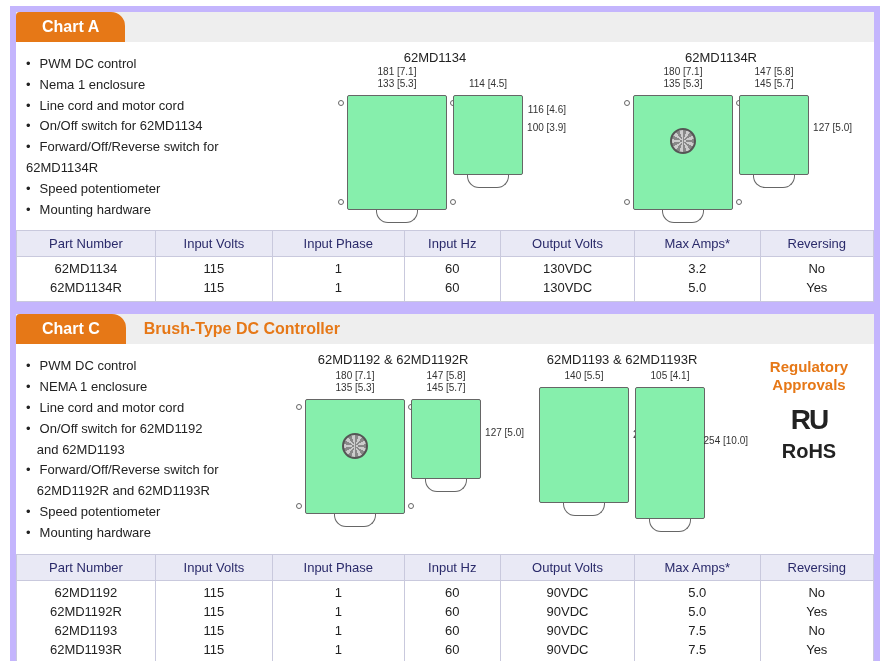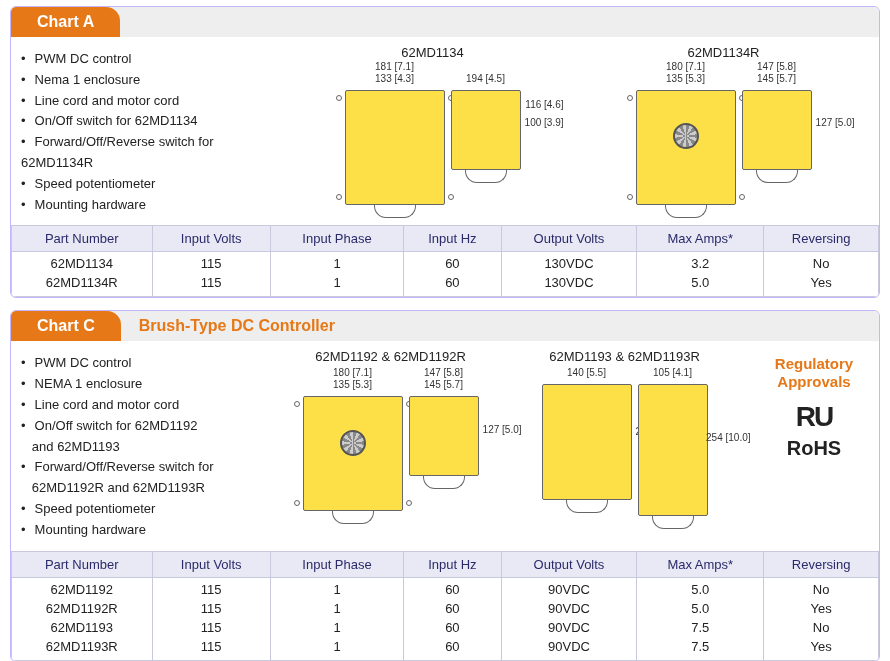--- a/index.html
+++ b/index.html
@@ -5,24 +5,23 @@
   * { box-sizing: border-box; margin: 0; padding: 0; }
   body {
     font-family: Arial, Helvetica, sans-serif;
     font-size: 13px;
     color: #222;
     background: #fff;
     width: 890px;
     padding: 6px 10px;
   }
   .chart-box {
-    border: 1px solid #c4b5fd;
-    border-radius: 6px;
+    border: 6px solid #c4b5fd;
+    border-radius: 0;
     overflow: hidden;
-    margin-bottom: 12px;
   }
   .chart-header {
     display: flex;
     align-items: stretch;
     background: #eee;
   }
   .chart-title-tab {
     background: #e67817;
     color: #fff;
     font-weight: bold;
@@ -75,21 +74,21 @@
     gap: 6px;
   }
 
   
   .schematic {
     position: relative;
     width: 100px;
     height: 115px;
     border: 1px solid #666;
     border-radius: 2px;
-    background: #fde047;
+    background: #86efac;
   }
   .schematic.small { width: 70px; height: 80px; }
   .schematic.tall { width: 90px; height: 116px; }
   .schematic::after {
     content: "";
     position: absolute;
     left: 50%;
     bottom: -14px;
     transform: translateX(-50%);
     width: 40px;
@@ -184,28 +183,28 @@
         <li class="item"><span class="bullet">•</span> Speed potentiometer</li>
         <li class="item"><span class="bullet">•</span> Mounting hardware</li>
       </ul>
 
     <div class="diagrams">
       <div class="diagram-group">
         <div class="diagram-label">62MD1134</div>
         <div class="diagram-row">
           <div class="schematic" style="margin-top:28px;">
             <span class="dim top2">181 [7.1]</span>
-            <span class="dim top">133 [4.3]</span>
+            <span class="dim top">133 [5.3]</span>
             <span class="mount-hole mh-tl"></span>
               <span class="mount-hole mh-bl"></span>
             <span class="mount-hole mh-tr"></span>
               <span class="mount-hole mh-br"></span>
           </div>
           <div class="schematic small" style="margin-top:28px;">
-            <span class="dim top">194
+            <span class="dim top">114
 [4.5]</span>
             <span class="dim right-s2">116 [4.6]</span>
             <span class="dim right-s">100 [3.9]</span>
           </div>
         </div>
       </div>
 
       <div class="diagram-group">
         <div class="diagram-label">62MD1134R</div>
         <div class="diagram-row">

